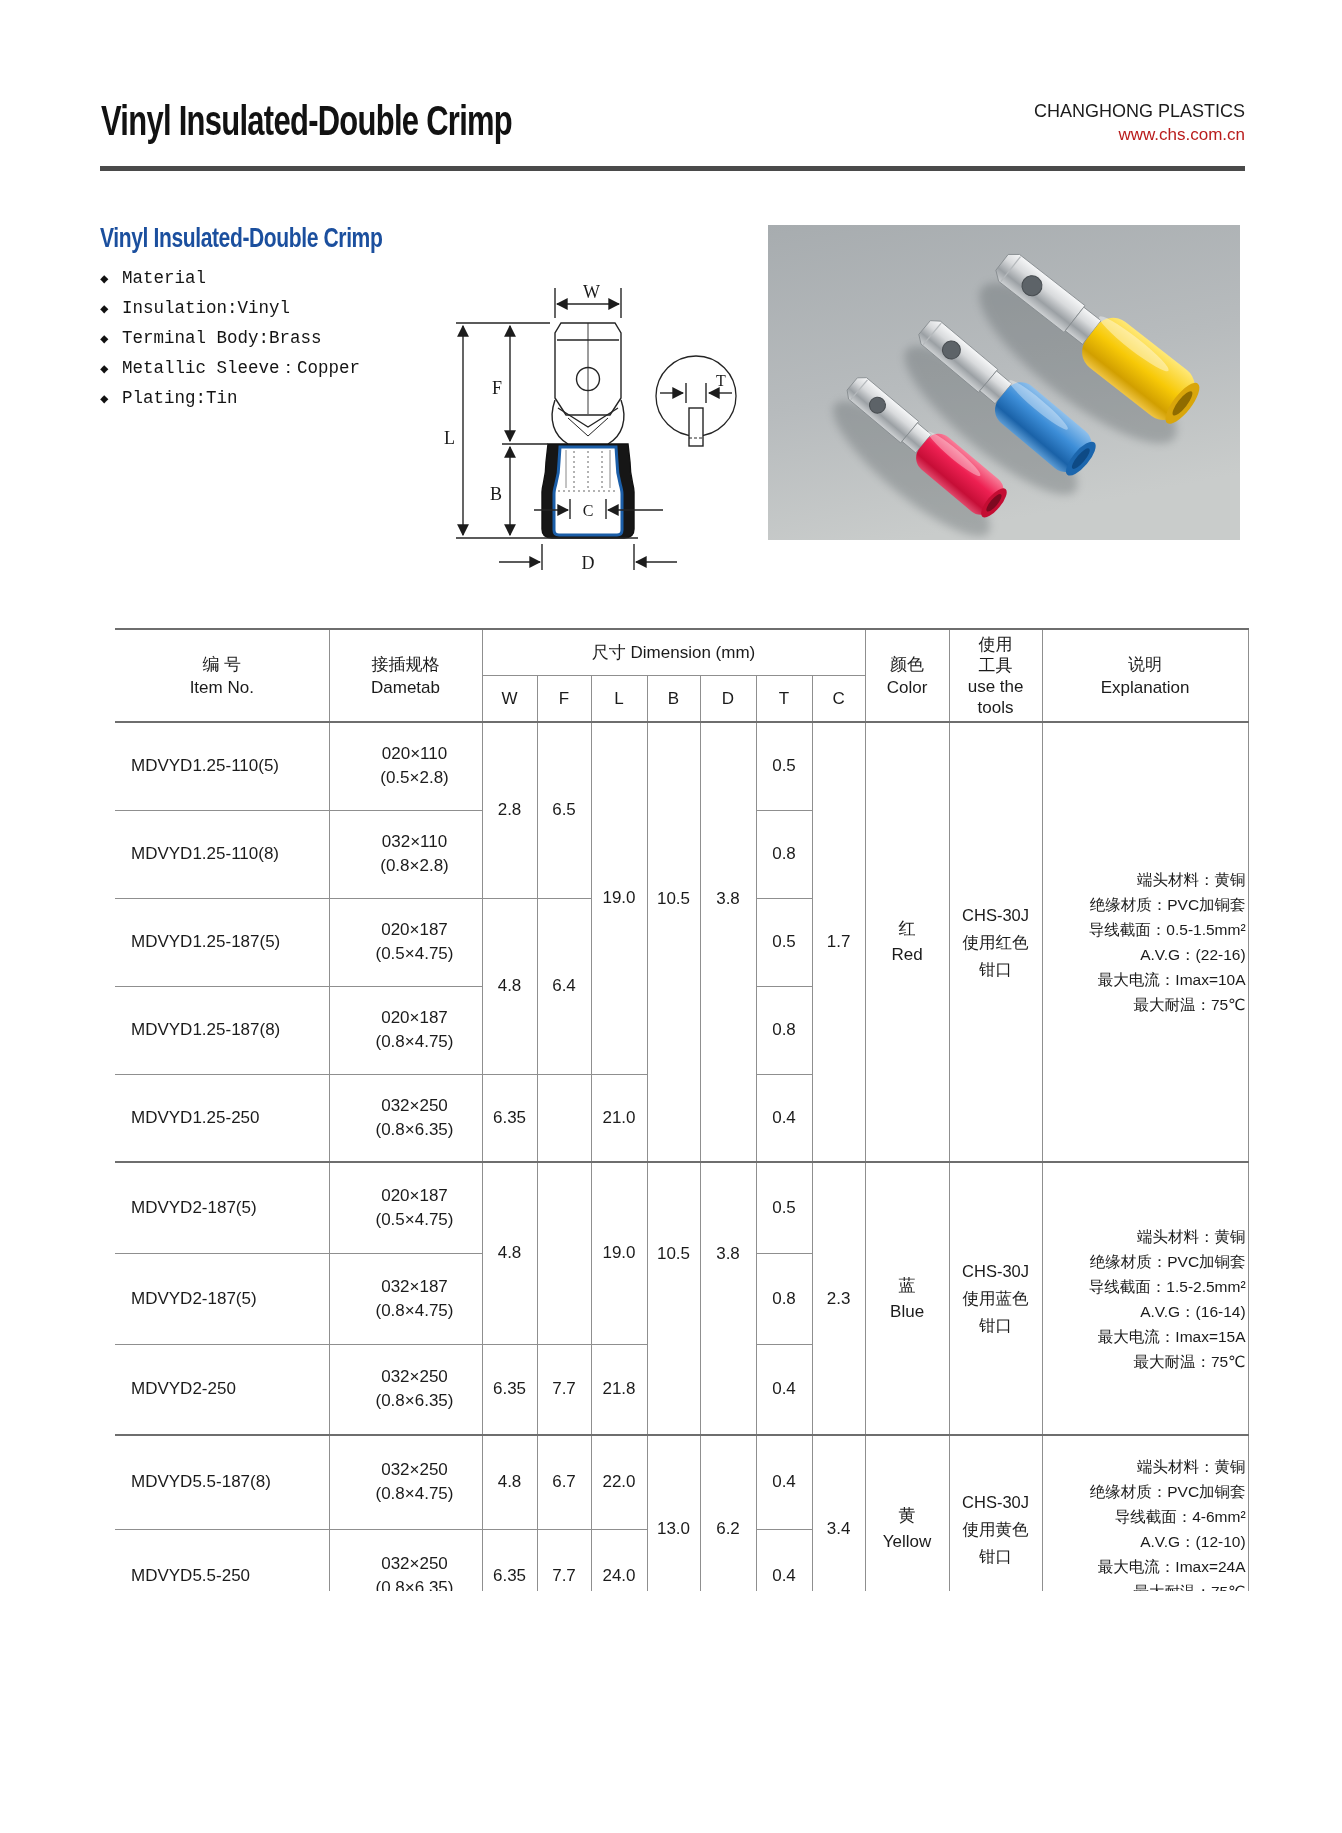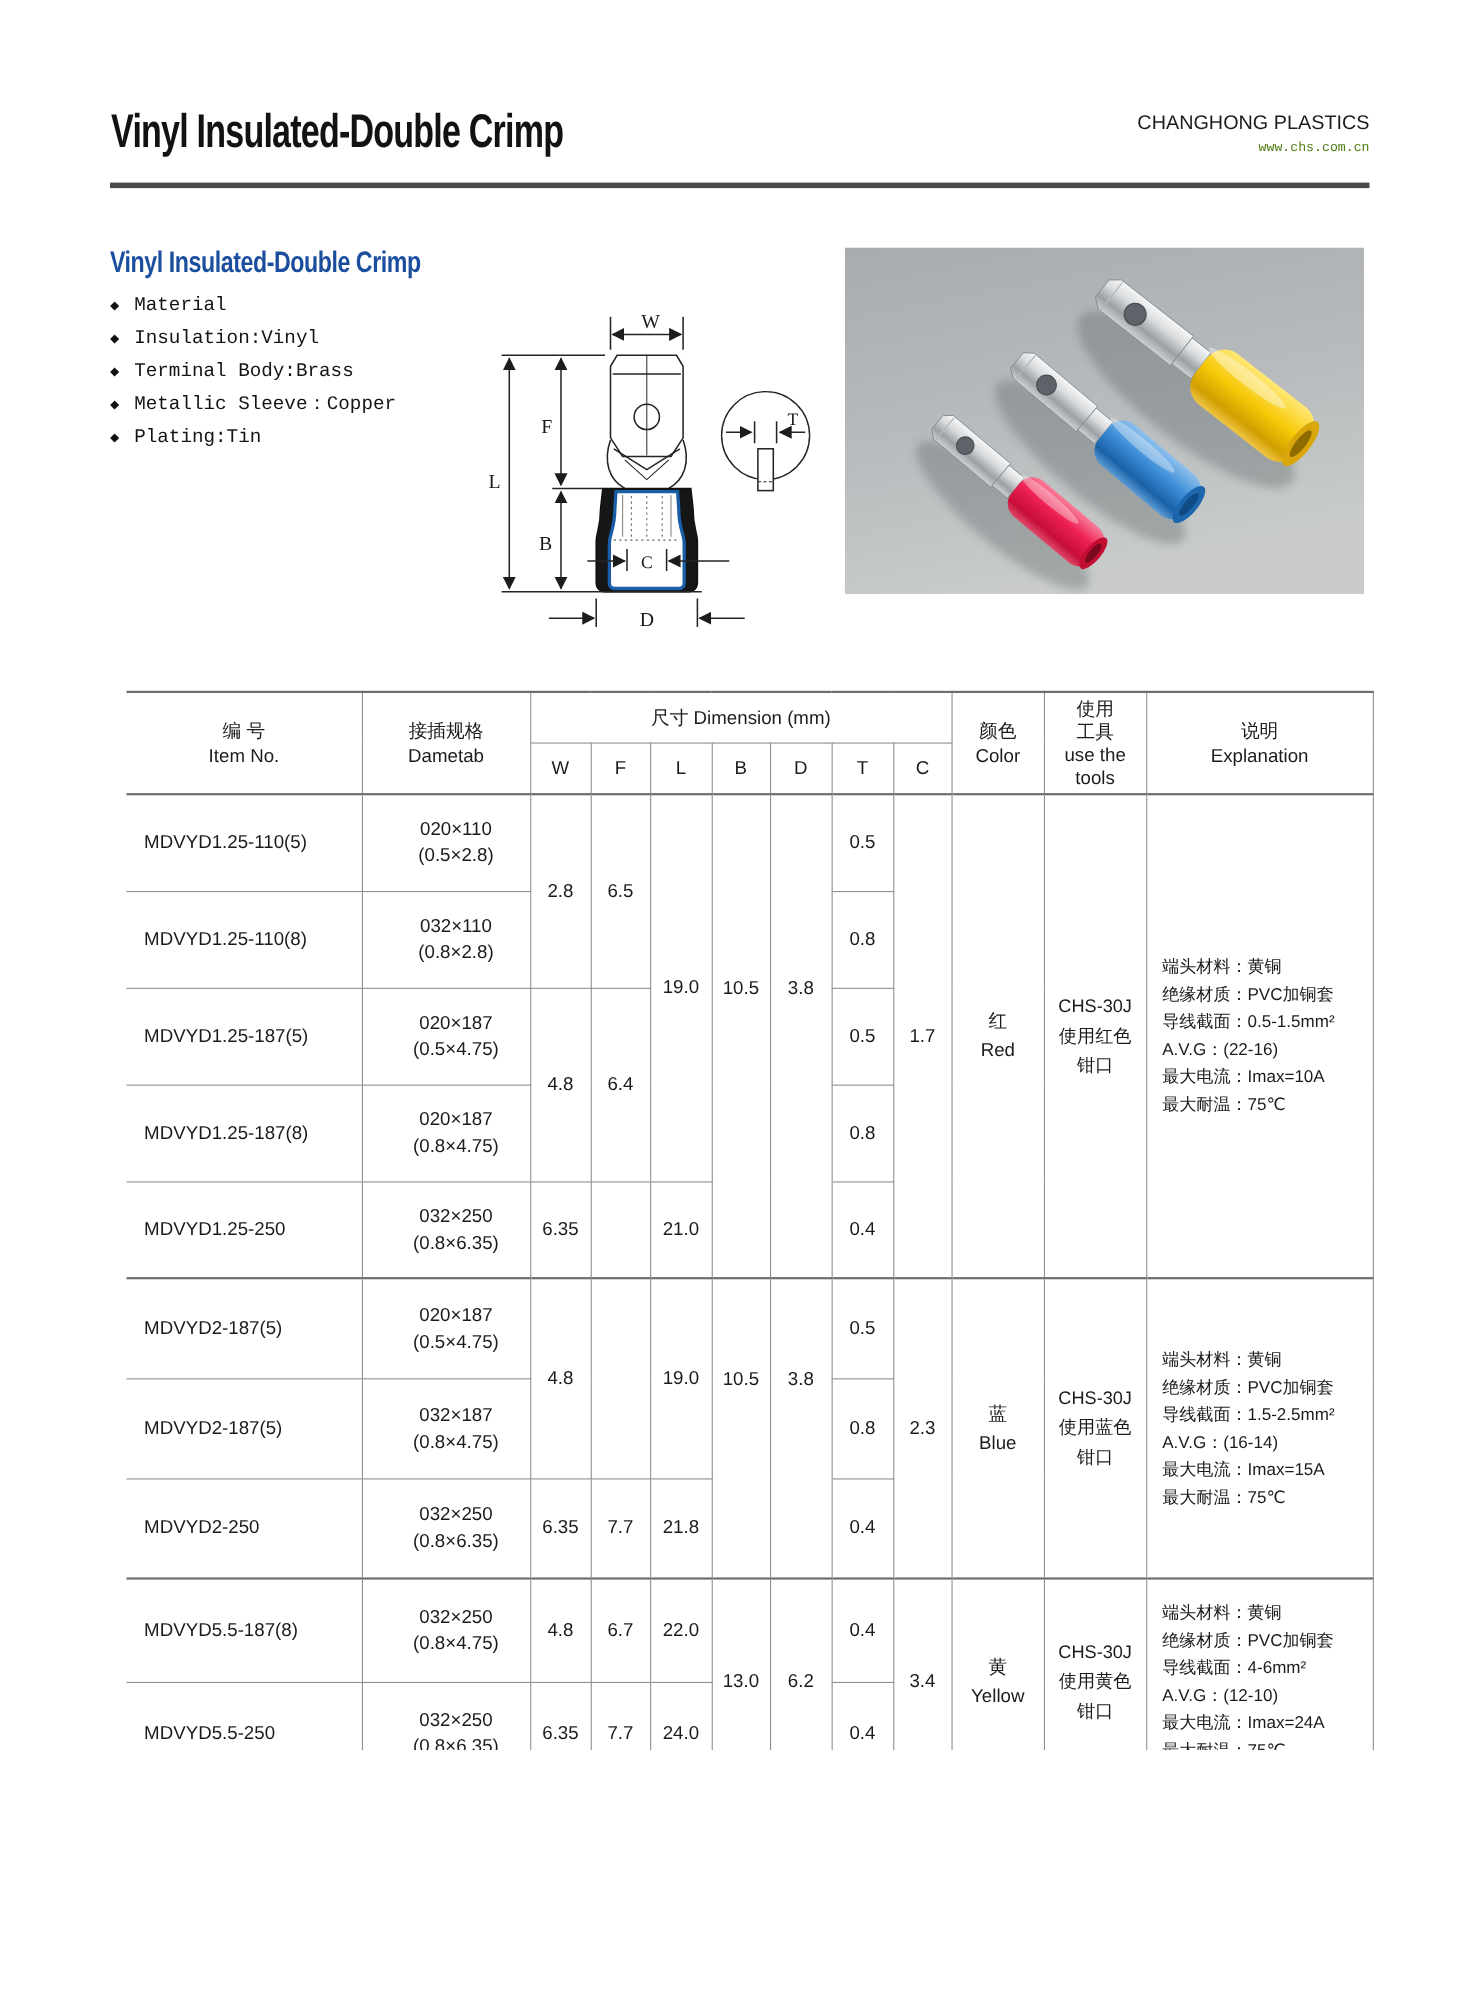--- a/index.html
+++ b/index.html
@@ -5,21 +5,21 @@
   html,body{margin:0;padding:0;background:#fff;}
   .page{position:relative;width:1342px;height:1591px;background:#ffffff;overflow:hidden;
         font-family:"Liberation Sans","DejaVu Sans",sans-serif;color:#1a1a1a;}
 
   
   .main-title{position:absolute;left:101px;top:96px;font-size:43px;font-weight:bold;
               letter-spacing:-1px;color:#121212;white-space:nowrap;}
   .main-title .cond{display:inline-block;transform:scaleX(0.72);transform-origin:left center;}
   .company-block{position:absolute;right:97px;top:100px;text-align:right;line-height:23px;}
   .company-name{font-size:18px;color:#1c1c1c;}
-  .company-site{font-size:12px;color:#4d7c0f;font-family:Liberation Mono, monospace;}
+  .company-site{font-size:17px;color:#b91c1c;}
   .header-rule{position:absolute;left:100px;right:97px;top:166px;height:5px;background:#4a4a4a;}
 
   
   .zh-title{position:absolute;left:100px;top:186px;font-size:29px;color:#1b4f9e;font-weight:500;letter-spacing:1px;}
   .en-title{position:absolute;left:100px;top:223px;font-size:27px;font-weight:bold;color:#1b4f9e;white-space:nowrap;}
   .en-title .cond{display:inline-block;transform:scaleX(0.78);transform-origin:left center;letter-spacing:-0.5px;}
   .bullets{position:absolute;left:100px;top:264px;}
   .bullet{font-size:17.5px;line-height:29px;color:#141414;white-space:nowrap;font-family:Liberation Mono, monospace;}
   .bullet .dia{display:inline-block;width:22px;font-size:14px;color:#111;}
 
@@ -38,21 +38,21 @@
   .spec-table tr.hr2{height:47px;}
   .spec-table tbody tr.h1{height:88px;}
   .spec-table tbody tr.h2{height:91px;}
   .spec-table tbody tr.h3{height:94px;}
   .spec-table th{font-size:17px;line-height:23px;}
   .spec-table th .small4{font-size:17px;line-height:21px;}
   td.item{text-align:left;padding-left:16px;white-space:nowrap;}
   td.spec{line-height:24px;padding-left:20px;}
   td.tool{line-height:27px;font-size:16.5px;}
   td.colorcell{line-height:26px;}
-  td.exp{text-align:left;padding-left:14px;font-size:15.5px;line-height:25px;white-space:nowrap;}
+  td.exp{text-align:right;padding-left:14px;font-size:15.5px;line-height:25px;white-space:nowrap;}
   tr.gs td{border-top:2px solid #6e6e6e;}
   td.hb{border-bottom-style:hidden;}
   td.ht{border-top-style:hidden;}
 </style>
 </head>
 <body>
 
 <div class="page">
 
   <div class="main-title">

